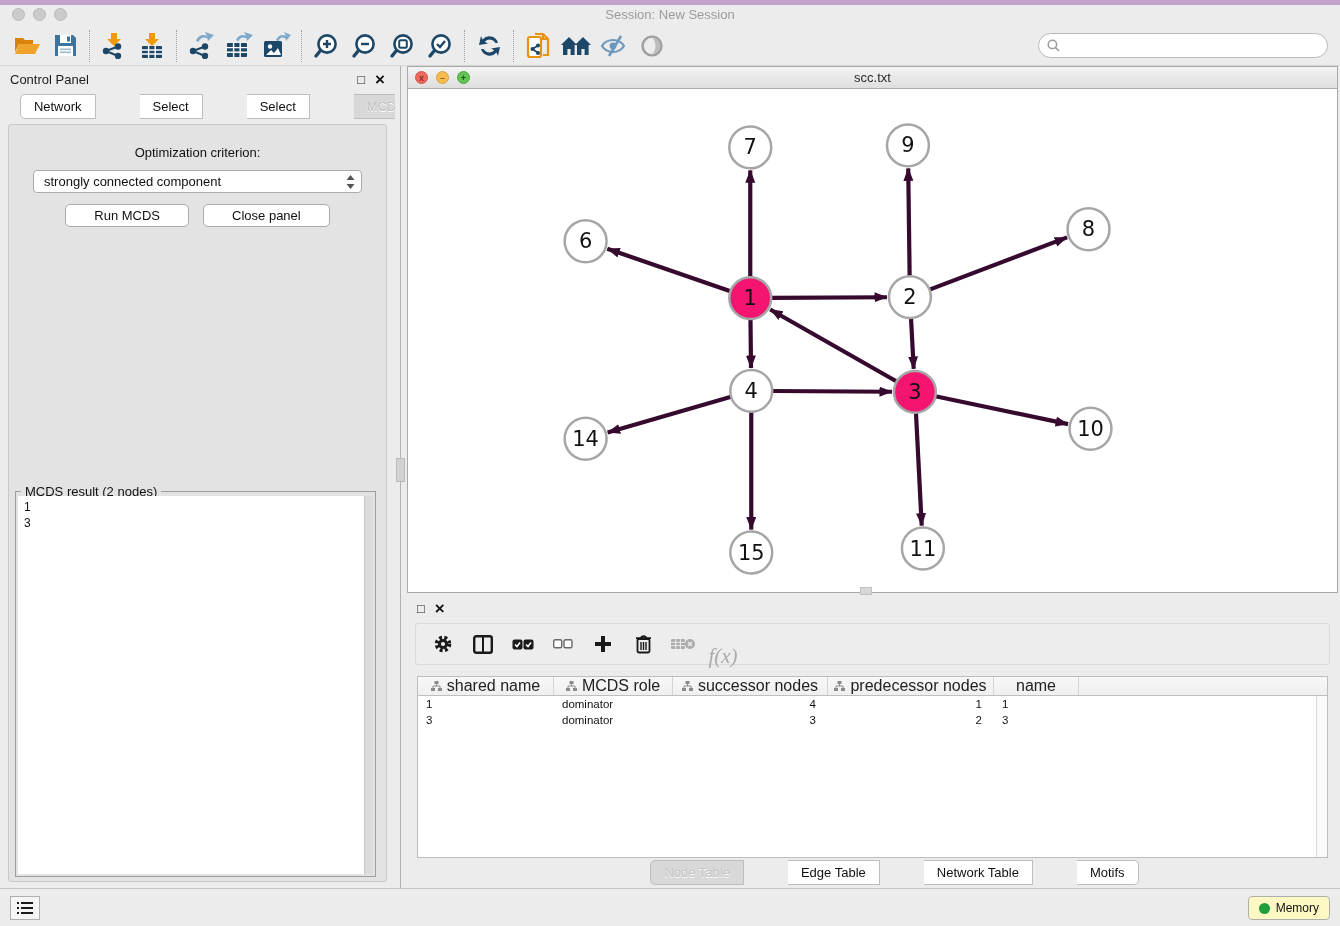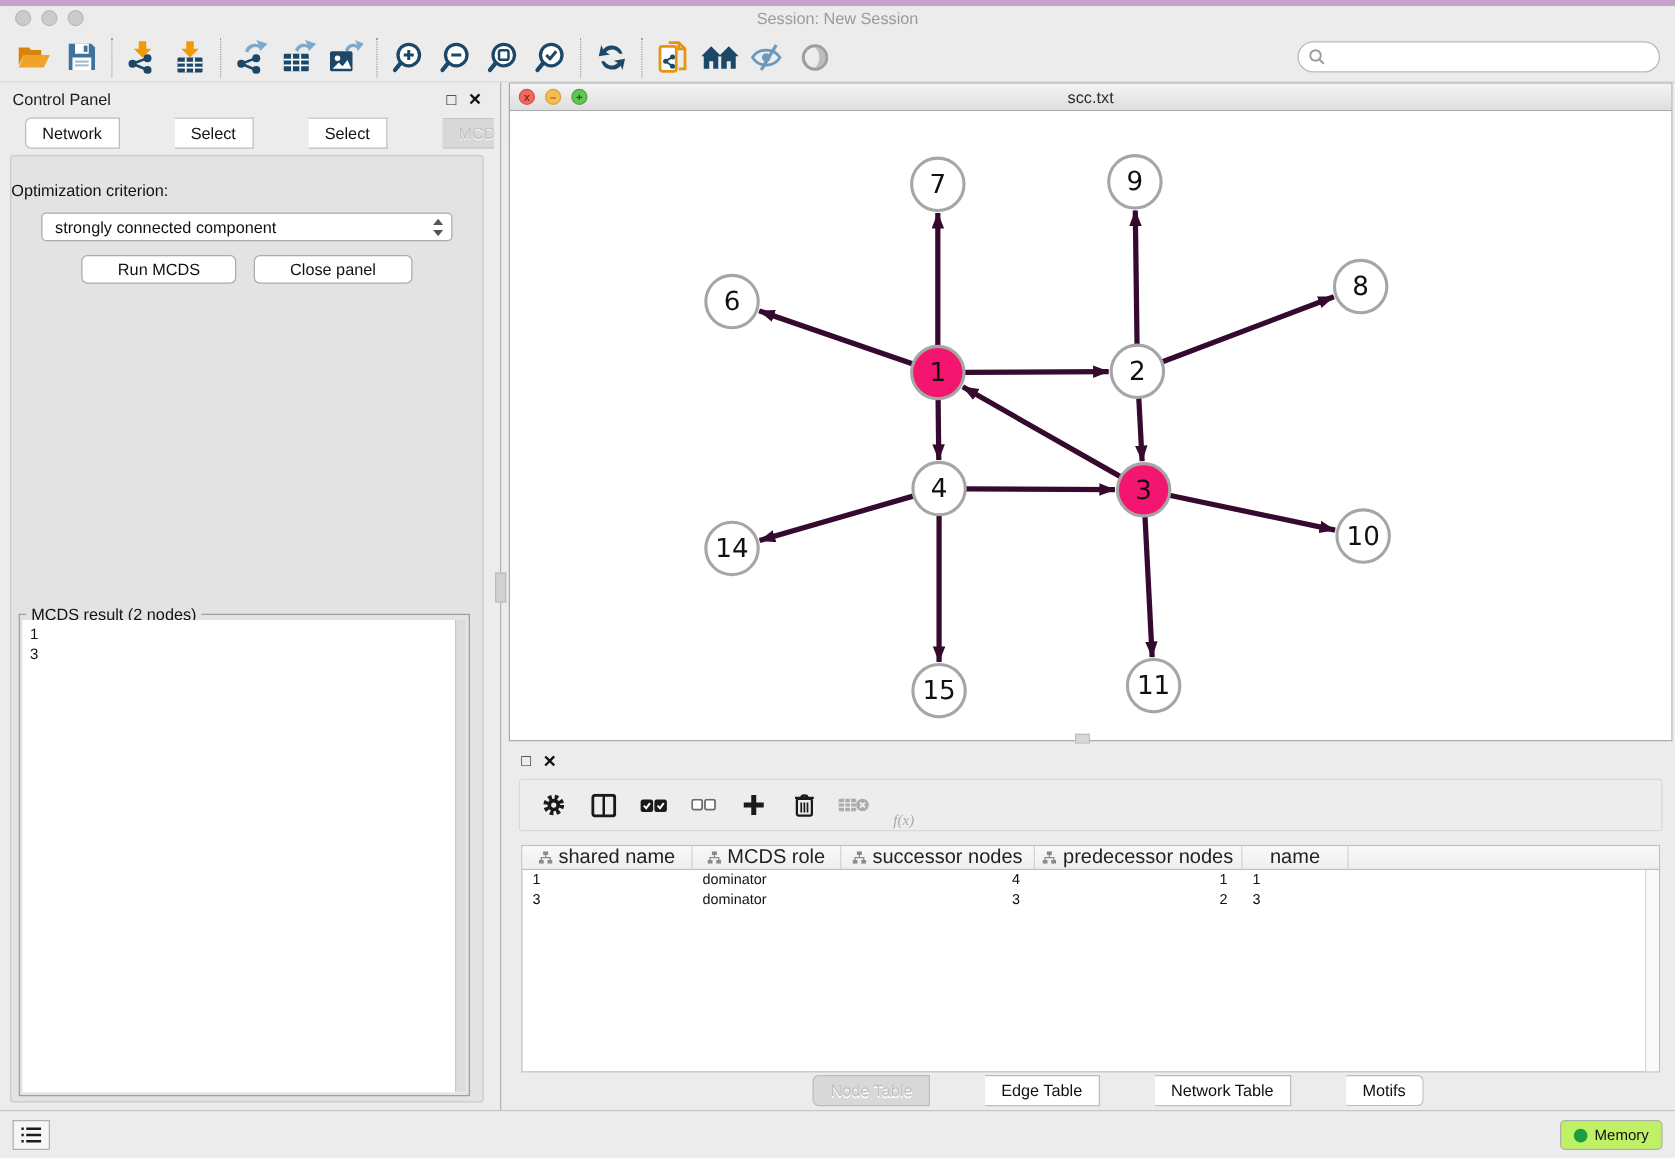--- a/index.html
+++ b/index.html
@@ -27,21 +27,21 @@
   .float-glyph { font-size:13px; color:#222; line-height:1; }
   .close-glyph { font-size:17px; font-weight:700; color:#111; line-height:1; }
 
   .tabs-row { display:flex; justify-content:center; margin-top:2px; }
   .tab { font-size:13px; padding:4px 13px; background:#fff; border:1px solid #BDBDBD; border-left:none; color:#111; cursor:default;margin-left:44px; }
   .tab:first-child { border-left:1px solid #BDBDBD; border-radius:5px 0 0 5px; }
   .tab:last-child { border-radius:0 5px 5px 0; }
   .tab.selected { background:#D8D8D8; color:#C2C2C2; text-shadow:0 1px 0 #fff; }
 
   .cp-content { position:absolute; left:8px; right:8px; top:58px; bottom:6px; background:#E3E3E3; border:1px solid #C9C9C9; border-radius:3px; }
-  .opt-label { text-align:left; font-size:13px; color:#111; margin-top:20px; }
+  .opt-label { text-align:center; font-size:13px; color:#111; margin-top:20px; }
   .combo { margin:10px auto 0; width:329px; height:23px; background:#fff; border:1px solid #ABABAB; border-radius:4px; display:flex; align-items:center; padding:0 6px 0 10px; font-size:13px; color:#111; }
   .combo .combo-text { flex:1; }
   .btn-row { display:flex; justify-content:center; gap:14px; margin-top:11px; }
   .pbtn { font-size:13px; color:#111; background:#fff; border:1px solid #ABABAB; border-radius:5px; padding:3px 28px; cursor:default; font-family:"Liberation Sans",sans-serif; }
 
   .result-fieldset { position:absolute; left:6px; right:10px; top:366px; bottom:4px; border:1px solid #9E9E9E; background:#E3E3E3; }
   .result-legend { position:absolute; top:-8px; left:5px; background:#E3E3E3; padding:0 4px; font-size:13px; color:#111; }
   .result-box { position:absolute; inset:4px 2px 2px 2px; background:#fff; overflow:hidden; }
   .result-lines { font-size:12px; line-height:16px; color:#111; padding:3px 6px; white-space:pre; }
   .result-scroll { position:absolute; right:0; top:0; bottom:0; width:9px; background:#DCDCDC; border-left:1px solid #C6C6C6; }
@@ -60,38 +60,38 @@
   .tl.green { background:#61C454; border:1px solid #4CA73E; color:#1D5B16; }
   .net-title { text-align:center; font-size:13px; color:#2c2c2c; line-height:21px; }
   .net-canvas { position:absolute; left:0; top:22px; right:0; bottom:0; background:#fff; }
   .net-canvas svg { width:100%; height:100%; display:block; }
   .h-splitter-handle { position:absolute; left:860px; top:587px; width:12px; height:8px; background:#D8D8D8; border:1px solid #C0C0C0; }
 
   
   .table-panel { position:absolute; left:407px; top:595px; width:931px; height:293px; background:#ECECEC; }
   .tp-toolbar { position:absolute; left:8px; right:8px; top:28px; height:42px; background:#EDEDED; border:1px solid #D9D9D9; border-radius:3px; display:flex; align-items:center; padding-left:10px; gap:6px; }
   .tpbtn { width:34px; height:32px; border:none; background:transparent; display:flex; align-items:center; justify-content:center; }
-  .fx-label { font-family:"Liberation Serif", serif; font-style:italic; font-size:12px; color:#ABABAB;margin-top:24px; }
+  .fx-label { font-family:"Liberation Serif", serif; font-style:italic; font-size:21px; color:#ABABAB;margin-top:24px; }
 
   .data-table { position:absolute; left:10px; right:10px; top:81px; bottom:30px; background:#fff; border:1px solid #BDBDBD; }
   .thead { display:flex; height:19px; background:linear-gradient(#F8F8F8,#EFEFEF); border-bottom:1px solid #BFBFBF; }
   .th { display:flex; align-items:center; justify-content:center; gap:5px; font-size:16px; color:#222; border-right:1px solid #D4D4D4; overflow:hidden; }
   .th .hicon { flex:0 0 auto; }
   .tbody .tr { display:flex; height:16px; }
   .td { font-size:11.5px; color:#111; line-height:16px; padding:0 8px; overflow:hidden; }
   .c0 { width:136px; } .c1 { width:119px; } .c2 { width:155px; } .c3 { width:166px; } .c4 { width:85px; } .cf { flex:1; border-right:none; }
   .td.num { text-align:right; padding-right:12px; }
   .table-scroll { position:absolute; right:0; top:19px; bottom:0; width:11px; background:#FAFAFA; border-left:1px solid #DADADA; }
 
   .tp-tabs { position:absolute; left:0; right:0; bottom:2px; height:28px; display:flex; justify-content:center; align-items:center; }
 
   
   .status-bar { position:absolute; left:0; top:888px; width:1340px; height:38px; background:#ECECEC; border-top:1px solid #C6C6C6; }
   .list-btn { position:absolute; left:10px; top:7px; width:30px; height:24px; background:#F6F6F6; border:1px solid #AFAFAF; display:flex; align-items:center; justify-content:center; }
-  .memory-btn { position:absolute; right:10px; top:7px; height:24px; background:#bef264; border:1px solid #AFAFAF; border-radius:4px; display:flex; align-items:center; gap:6px; padding:0 10px; font-size:12px; color:#111; }
+  .memory-btn { position:absolute; right:10px; top:7px; height:24px; background:#fef9c3; border:1px solid #AFAFAF; border-radius:4px; display:flex; align-items:center; gap:6px; padding:0 10px; font-size:12px; color:#111; }
   .mem-dot { width:11px; height:11px; border-radius:50%; background:#1F9E3E; }
 </style>
 </head>
 <body>
 
 <div class="accent-strip"></div>
 <div class="titlebar">
   <div class="traffic-inactive">
     <span class="dot"></span>
     <span class="dot"></span>

